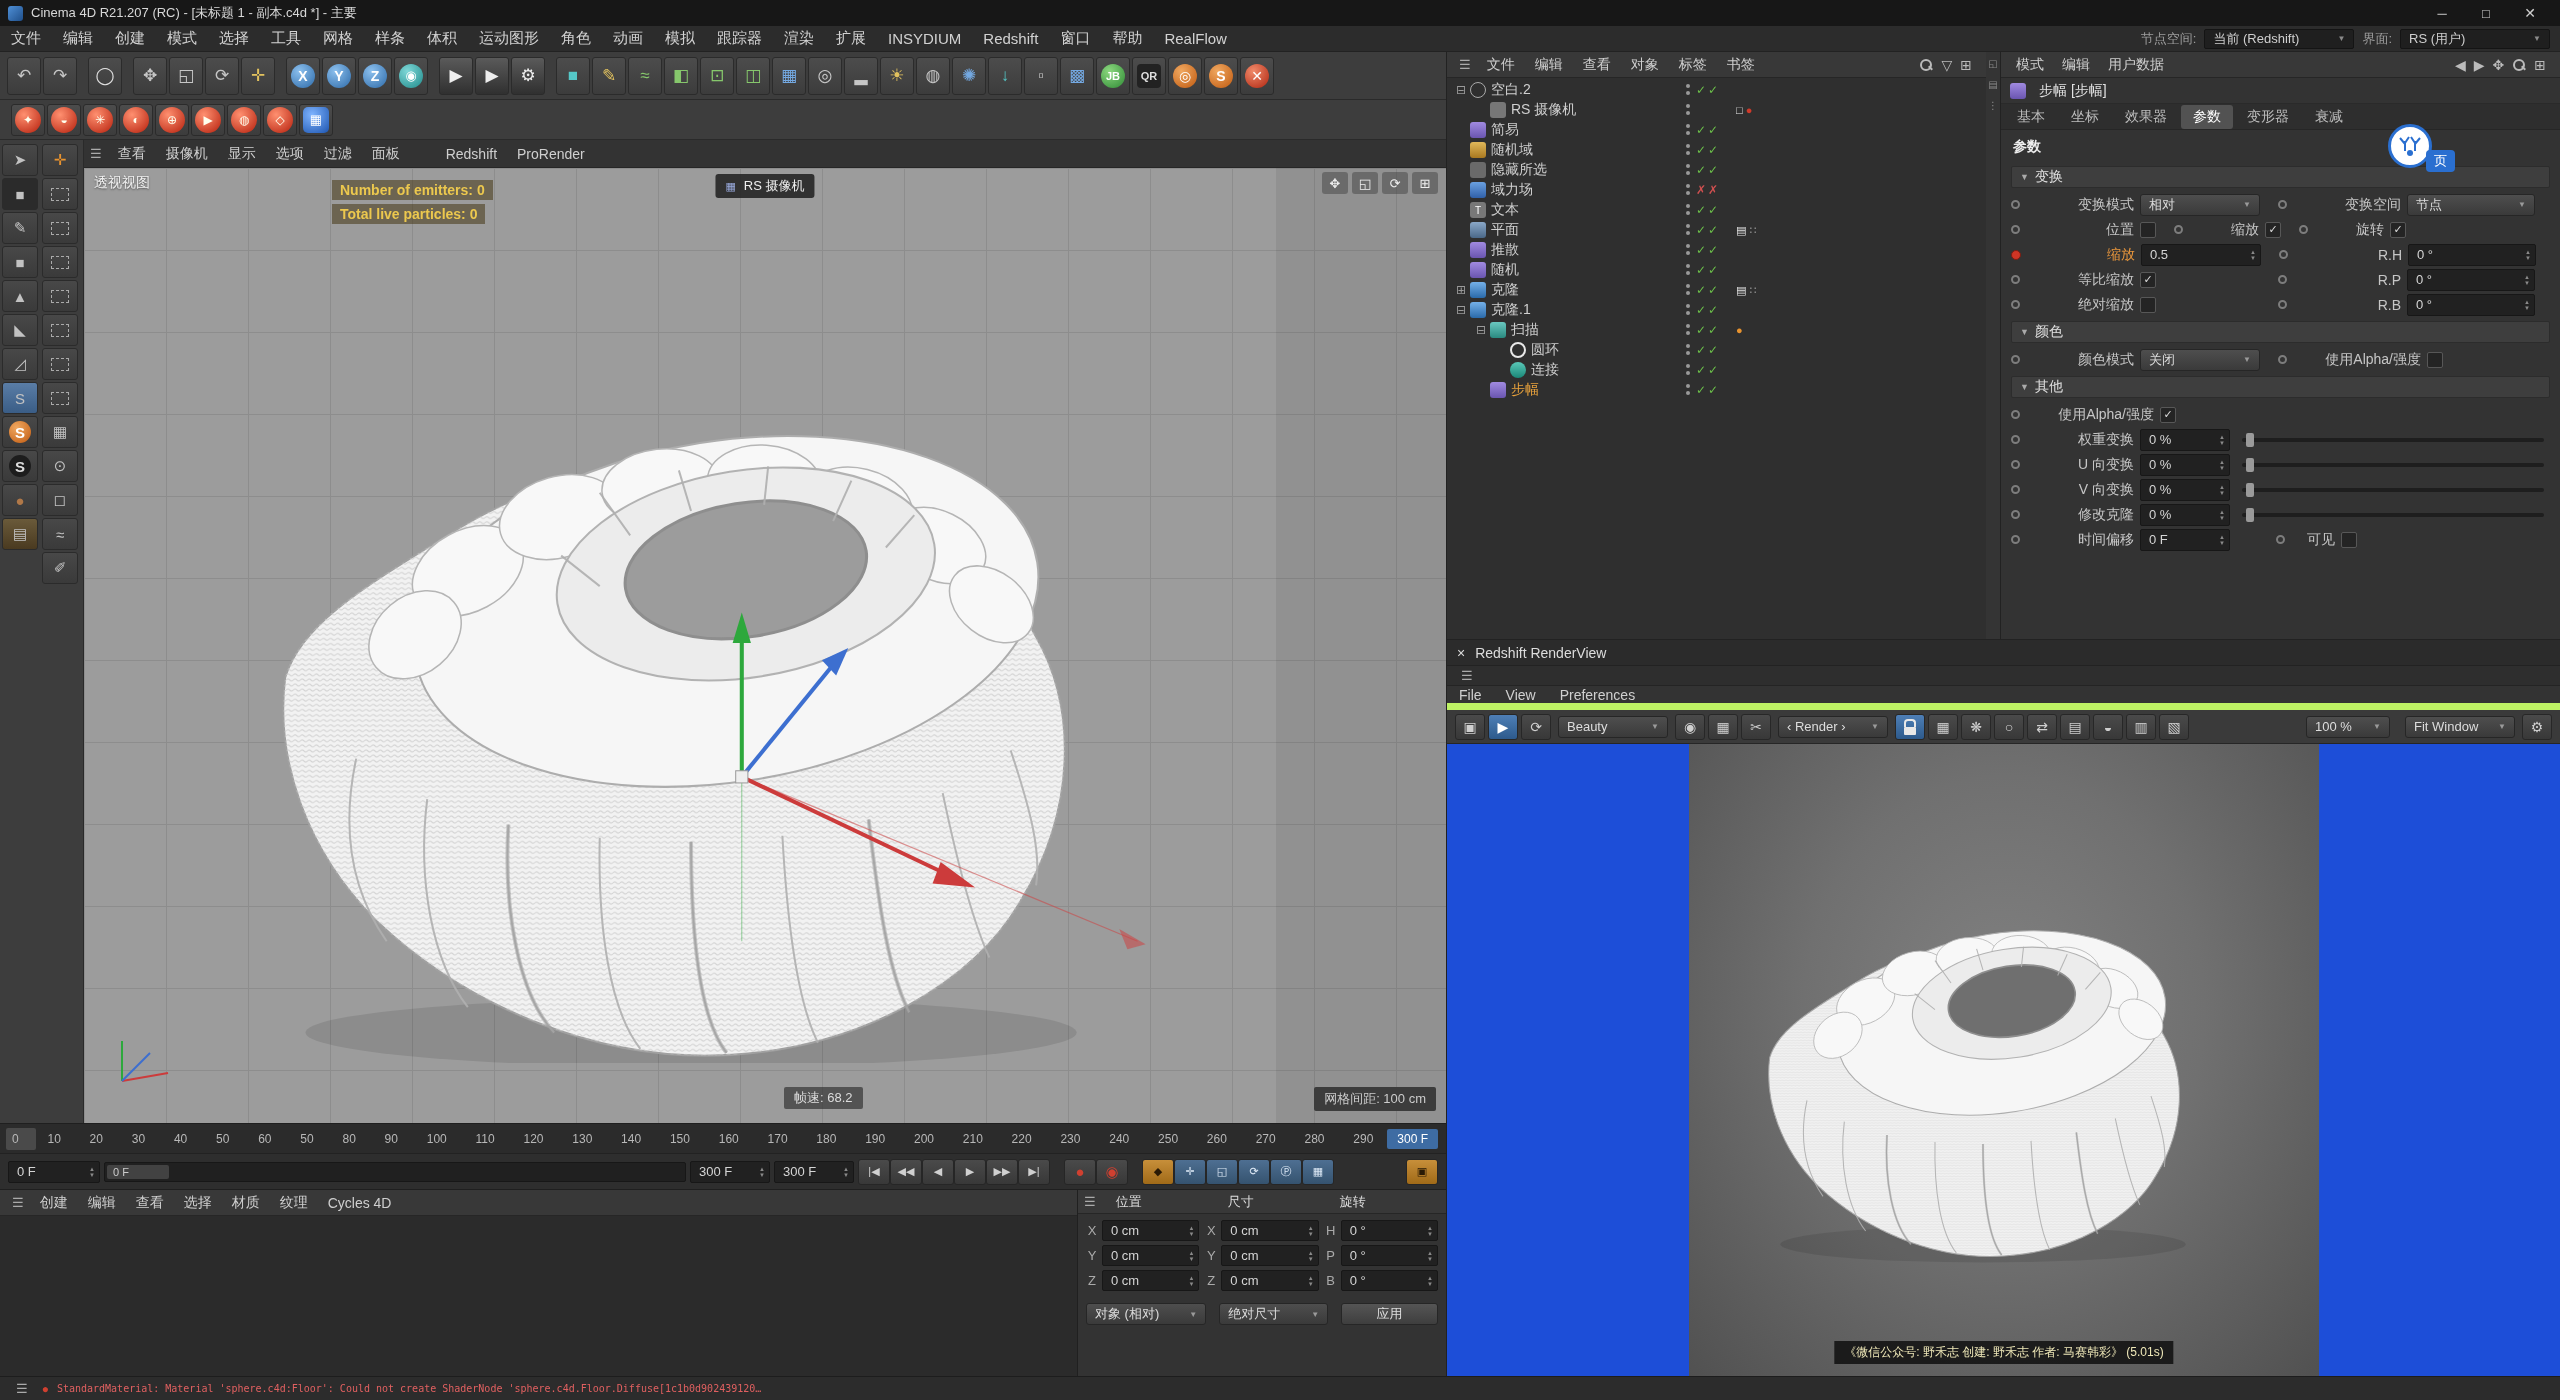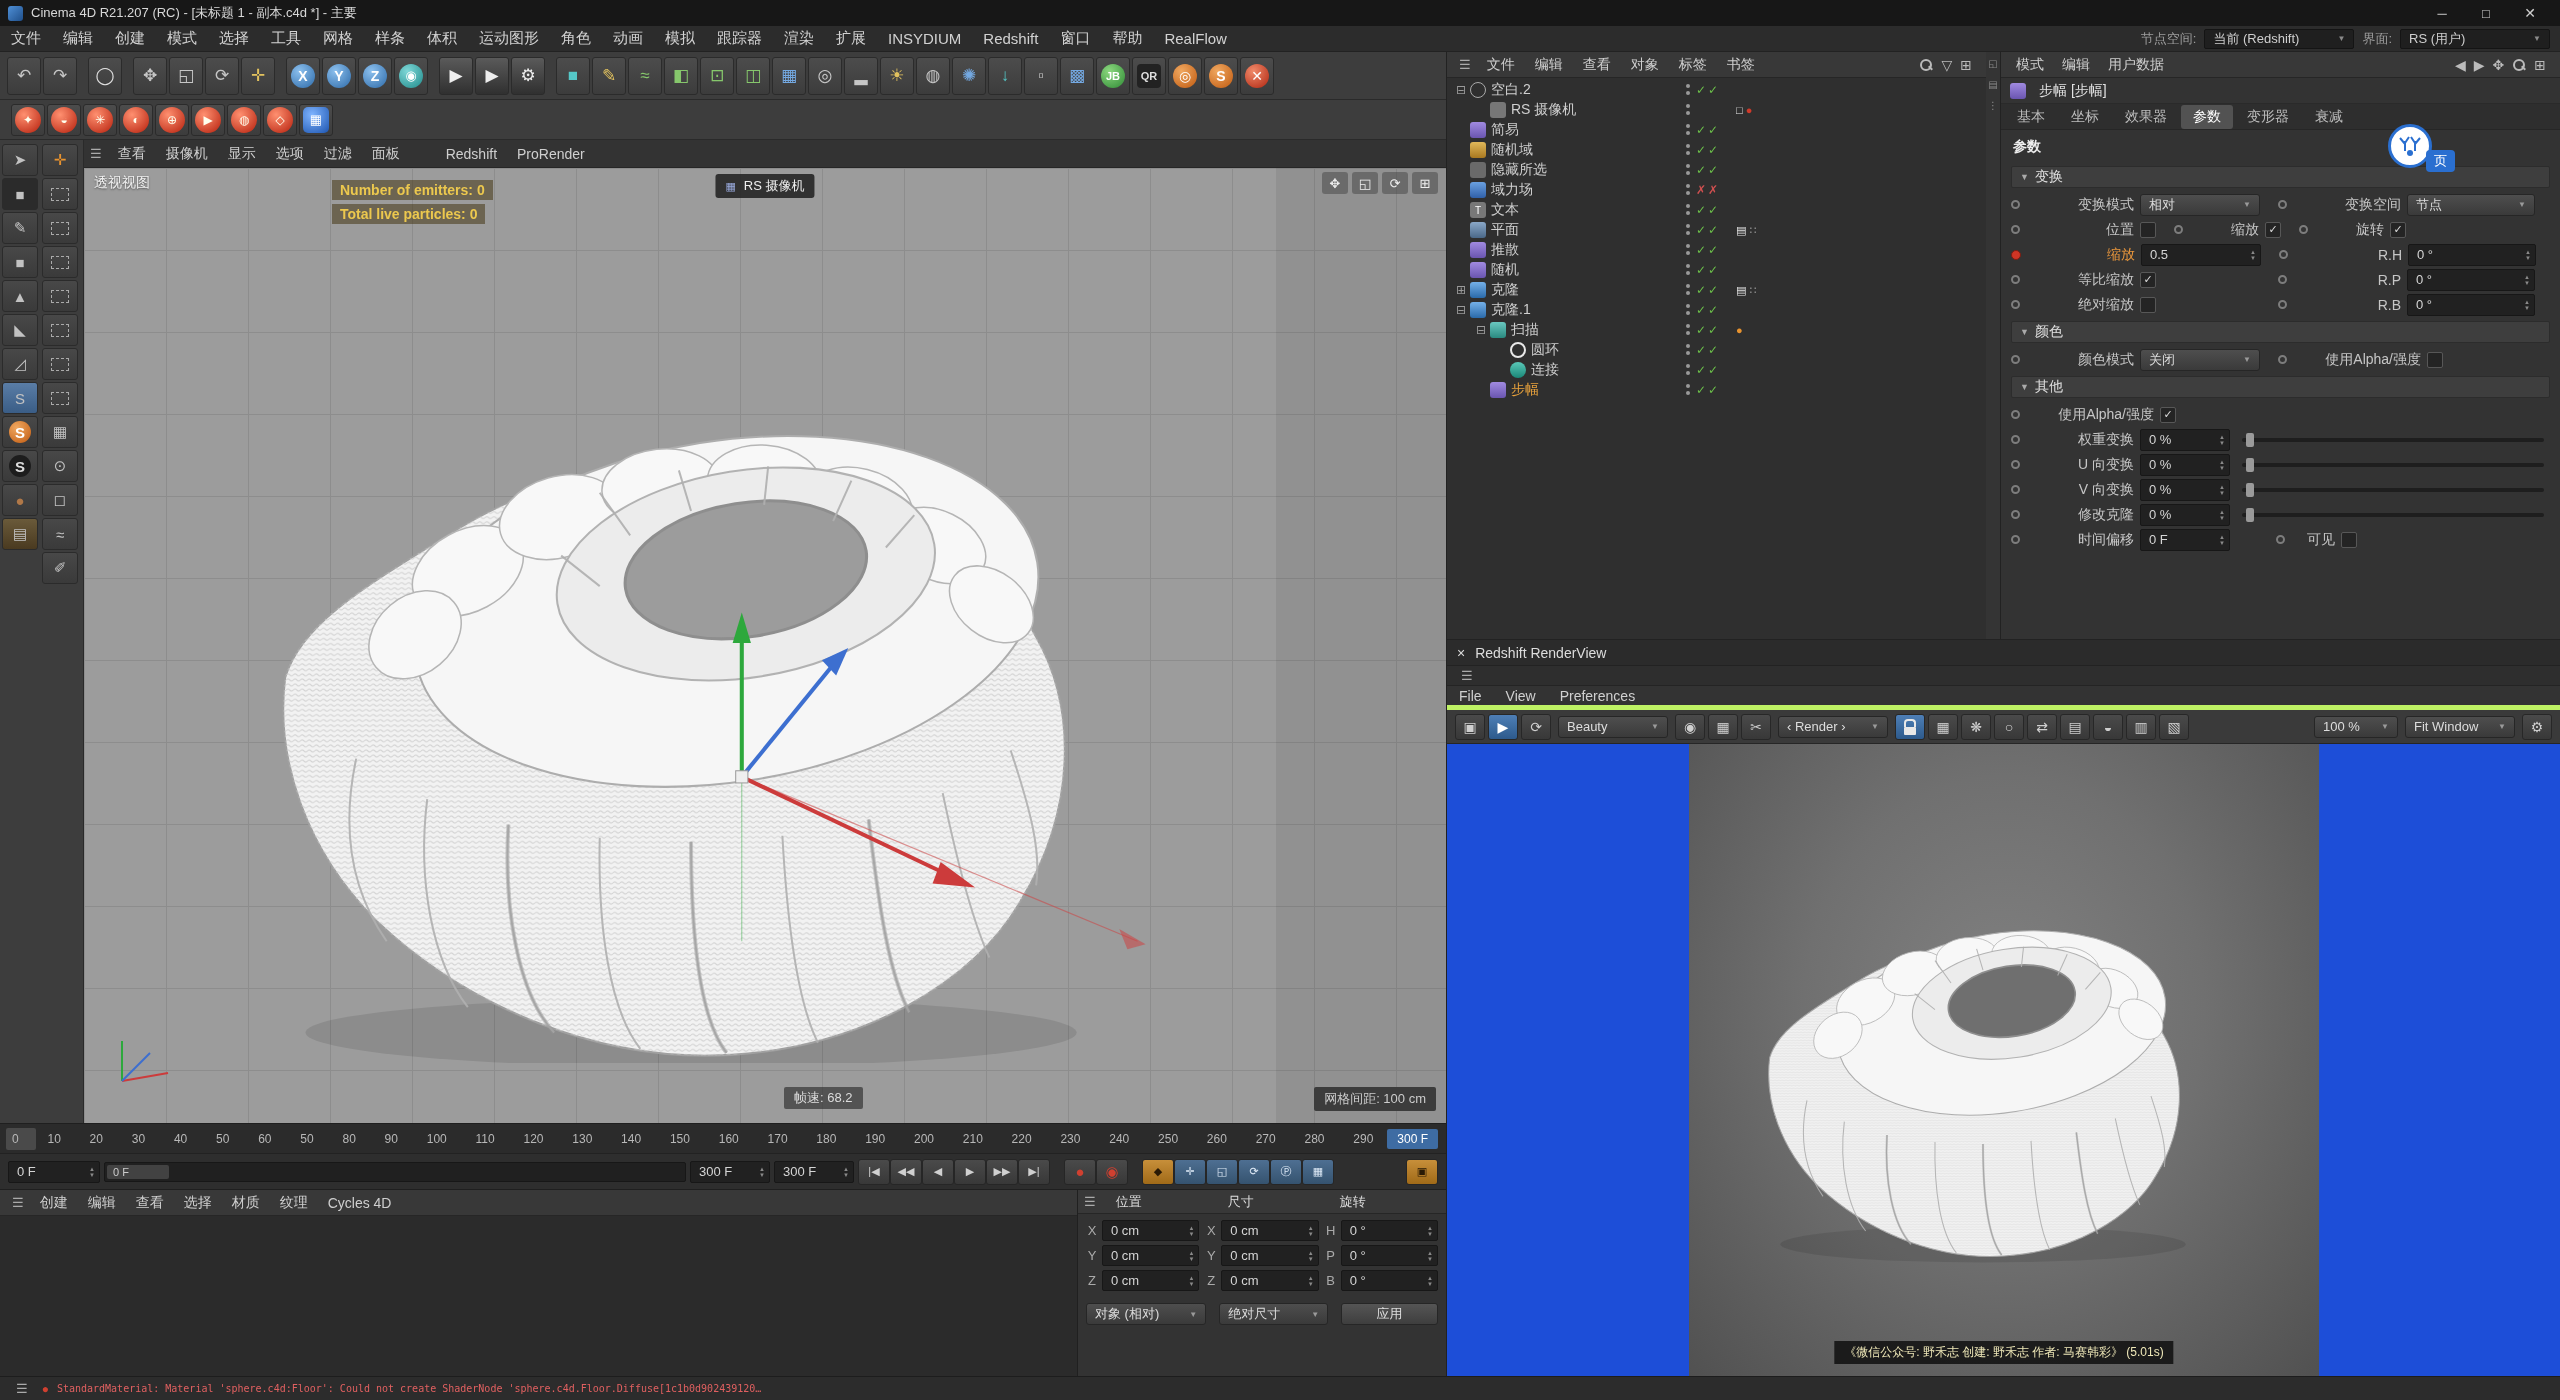--- a/index.html
+++ b/index.html
@@ -166,21 +166,21 @@
 
   
   #assistant{position:absolute;left:2388px;top:124px;display:flex;align-items:flex-start;z-index:5}
   .deer{width:44px;height:44px;border-radius:50%;background:#fff;border:3px solid #2a6fd0;display:flex;align-items:center;justify-content:center}
   .page-pill{margin:26px 0 0 -6px;background:#2a6fd0;color:#fff;border-radius:4px;padding:2px 8px;font-size:13px}
 
   
   #rv{left:1446px;top:640px;width:1114px;height:736px;background:#303030;border-left:1px solid #222;display:flex;flex-direction:column}
   .rv-title{height:26px;background:#2b2b2b;display:flex;align-items:center;gap:10px;padding:0 10px;color:#ddd;border-bottom:1px solid #222;font-size:14px}
   .rv-burger{height:20px;background:#2e2e2e;display:flex;align-items:center;padding:0 8px;border-bottom:1px solid #242424}
-  .rv-menu{height:24px;display:flex;align-items:center;background:#333;border-bottom:5px solid #bef264;font-size:14px}
+  .rv-menu{height:24px;display:flex;align-items:center;background:#333;border-bottom:7px solid #bef264;font-size:14px}
   .rv-menu .menu-item{padding:0 12px;color:#d0d0d0}
   .rv-toolbar{height:34px;background:#3a3a3a;display:flex;align-items:center;gap:3px;padding:0 8px;border-bottom:1px solid #262626}
   .rtile{width:30px;height:26px;background:linear-gradient(#4a4a4a,#383838);border:1px solid #272727;border-radius:3px;color:#cfcfcf;display:flex;align-items:center;justify-content:center;font-size:14px;flex:none}
   .rv-blue{background:linear-gradient(#4e7fb6,#2d5a8c);color:#fff}
   .rv-lock::before{content:"";display:block;width:8px;height:6px;border:2px solid #e8e8e8;border-bottom:none;border-radius:4px 4px 0 0;margin:0 auto}
   .rv-lock::after{content:"";display:block;width:12px;height:8px;background:#e8e8e8;border-radius:1px;margin:0 auto}
   .rv-lock{flex-direction:column}
   .rv-image-wrap{flex:1;background:#1d4ed8;position:relative;overflow:hidden}
   .rv-image{position:absolute;left:242px;top:0;width:630px;height:100%;background:radial-gradient(ellipse at 50% 42%,#818181 0%,#707070 45%,#515151 100%)}
   .rv-watermark{position:absolute;left:50%;bottom:12px;transform:translateX(-50%);background:rgba(10,10,10,.8);color:#efe8b8;font-size:12px;padding:3px 10px;white-space:nowrap}
@@ -1237,21 +1237,21 @@
         <span class="rtile">▦</span>
         <span class="rtile">❋</span>
         <span class="rtile">○</span>
         <span class="rtile">⇄</span>
         <span class="rtile">▤</span>
         <span class="rtile">◒</span>
         <span class="rtile">▥</span>
         <span class="rtile">▧</span>
       </div>
     <span class="dd" style="width:84px;margin-left:auto">100 %</span>
-    <span class="dd" style="width:110px;margin-left:4px">Fit Window</span>
+    <span class="dd" style="width:110px;margin-left:12px">Fit Window</span>
     <span class="rtile" style="margin-left:4px">⚙</span>
   </div>
   <div class="rv-image-wrap">
     <div class="rv-image">
       <svg class="abs" style="left:70px;top:150px;--hole:#6f6f6f" width="480" height="370" viewBox="0 0 900 680">
         <use href="#sweepObject"></use>
       </svg>
       <span class="rv-watermark">《微信公众号: 野禾志  创建: 野禾志  作者: 马赛韩彩》 (5.01s)</span>
     </div>
   </div>

